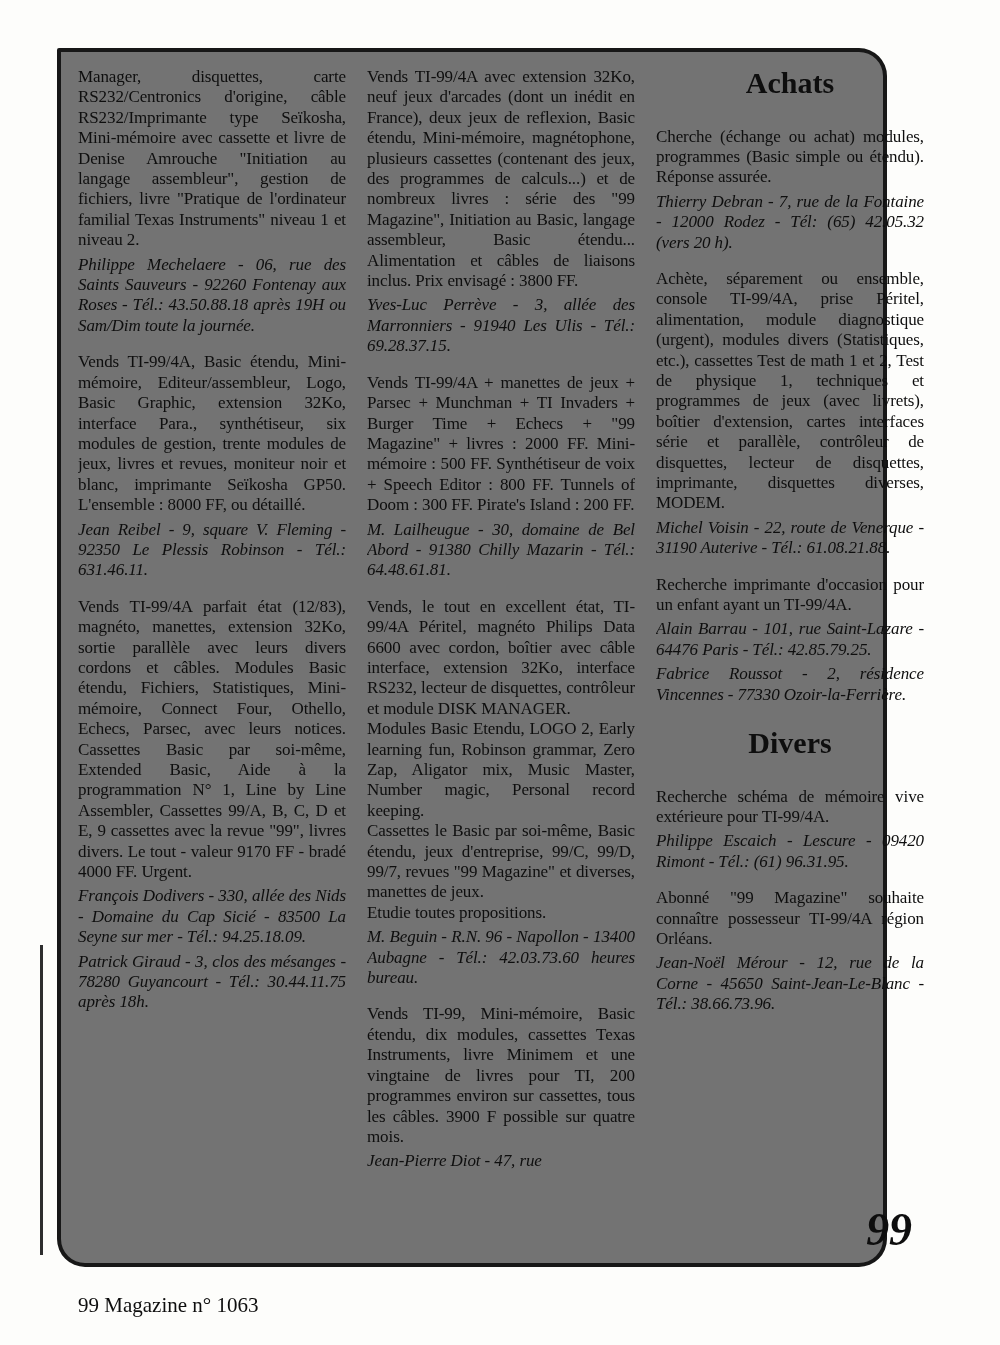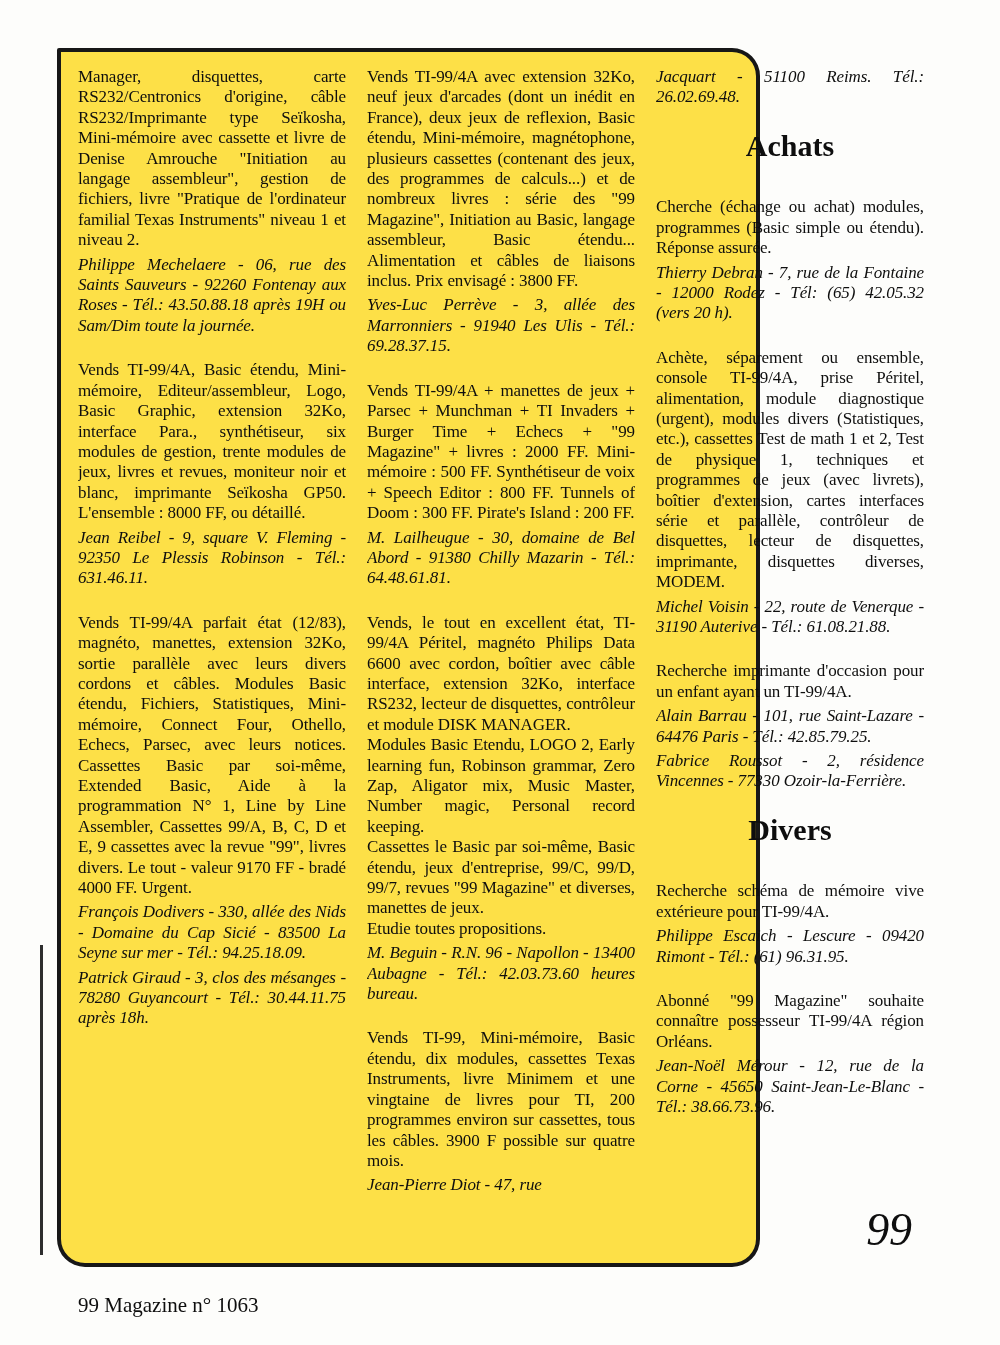--- a/index.html
+++ b/index.html
@@ -12,26 +12,26 @@
     position: relative;
     background: #fdfdfb;
     font-family: "Liberation Serif", serif;
     color: #0e0e0e;
     overflow: hidden;
   }
   .ad-box {
     position: absolute;
     left: 57px;
     top: 48px;
-    width: 703px;
+    width: 830px;
     height: 1219px;
     border: 4px solid #171717;
     border-radius: 2px 28px 28px 28px;
     box-sizing: border-box;
-    background: #fde047;
+    background: #737373;
   }
   .columns {
     display: flex;
     gap: 21px;
     padding: 15px 12px 8px 17px;
     height: 100%;
     box-sizing: border-box;
   }
   .col {
     width: 268px;
@@ -40,39 +40,39 @@
     flex-direction: column;
     overflow: hidden;
   }
   .blk {
     margin: 0;
     font-size: 17px;
     line-height: 20.4px;
     text-align: justify;
     letter-spacing: -0.1px;
   }
-  .blk.body        { margin-top: 24px; }
+  .blk.body        { margin-top: 16px; }
   .blk.body-cont   { margin-top: 0; }
   .blk.contact     { margin-top: 4px; font-style: italic; }
   .blk.contact-cont{ margin-top: 0;  font-style: italic; }
   .col .blk:first-child { margin-top: 0; }
   .blk.heading {
     margin-top: 22px;
     margin-bottom: 12px;
     font-size: 30px;
     font-weight: 700;
     line-height: 1.05;
     text-align: center;
     letter-spacing: 0;
   }
   .blk.logo {
     margin-top: auto;
     align-self: flex-end;
     font-size: 46px;
-    font-weight: 400;
+    font-weight: 700;
     font-style: italic;
     line-height: 1;
     padding: 0 12px 2px 0;
     text-align: right;
   }
   .page-footer {
     position: absolute;
     left: 78px;
     top: 1293px;
     width: 830px;
@@ -113,21 +113,20 @@
         <p class="blk contact">M. Lailheugue - 30, domaine de Bel Abord - 91380 Chilly Mazarin - Tél.: 64.48.61.81.</p>
         <p class="blk body">Vends, le tout en excellent état, TI-99/4A Péritel, magnéto Philips Data 6600 avec cordon, boîtier avec câble interface, extension 32Ko, interface RS232, lecteur de disquettes, contrôleur et module DISK MANAGER.</p>
         <p class="blk body-cont">Modules Basic Etendu, LOGO 2, Early learning fun, Robinson grammar, Zero Zap, Aligator mix, Music Master, Number magic, Personal record keeping.</p>
         <p class="blk body-cont">Cassettes le Basic par soi-même, Basic étendu, jeux d'entreprise, 99/C, 99/D, 99/7, revues "99 Magazine" et diverses, manettes de jeux.</p>
         <p class="blk body-cont">Etudie toutes propositions.</p>
         <p class="blk contact">M. Beguin - R.N. 96 - Napollon - 13400 Aubagne - Tél.: 42.03.73.60 heures bureau.</p>
         <p class="blk body">Vends TI-99, Mini-mémoire, Basic étendu, dix modules, cassettes Texas Instruments, livre Minimem et une vingtaine de livres pour TI, 200 programmes environ sur cassettes, tous les câbles. 3900 F possible sur quatre mois.</p>
         <p class="blk contact">Jean-Pierre Diot - 47, rue</p>
       </div>
     <div class="col">
-        <p class="blk contact-cont">Jacquart - 51100 Reims. Tél.: 26.02.69.48.</p>
         <p class="blk heading">Achats</p>
         <p class="blk body">Cherche (échange ou achat) modules, programmes (Basic simple ou étendu). Réponse assurée.</p>
         <p class="blk contact">Thierry Debran - 7, rue de la Fontaine - 12000 Rodez - Tél: (65) 42.05.32 (vers 20 h).</p>
         <p class="blk body">Achète, séparement ou ensemble, console TI-99/4A, prise Péritel, alimentation, module diagnostique (urgent), modules divers (Statistiques, etc.), cassettes Test de math 1 et 2, Test de physique 1, techniques et programmes de jeux (avec livrets), boîtier d'extension, cartes interfaces série et parallèle, contrôleur de disquettes, lecteur de disquettes, imprimante, disquettes diverses, MODEM.</p>
         <p class="blk contact">Michel Voisin - 22, route de Venerque - 31190 Auterive - Tél.: 61.08.21.88.</p>
         <p class="blk body">Recherche imprimante d'occasion pour un enfant ayant un TI-99/4A.</p>
         <p class="blk contact">Alain Barrau - 101, rue Saint-Lazare - 64476 Paris - Tél.: 42.85.79.25.</p>
         <p class="blk contact">Fabrice Roussot - 2, résidence Vincennes - 77330 Ozoir-la-Ferrière.</p>
         <p class="blk heading">Divers</p>
         <p class="blk body">Recherche schéma de mémoire vive extérieure pour TI-99/4A.</p>

